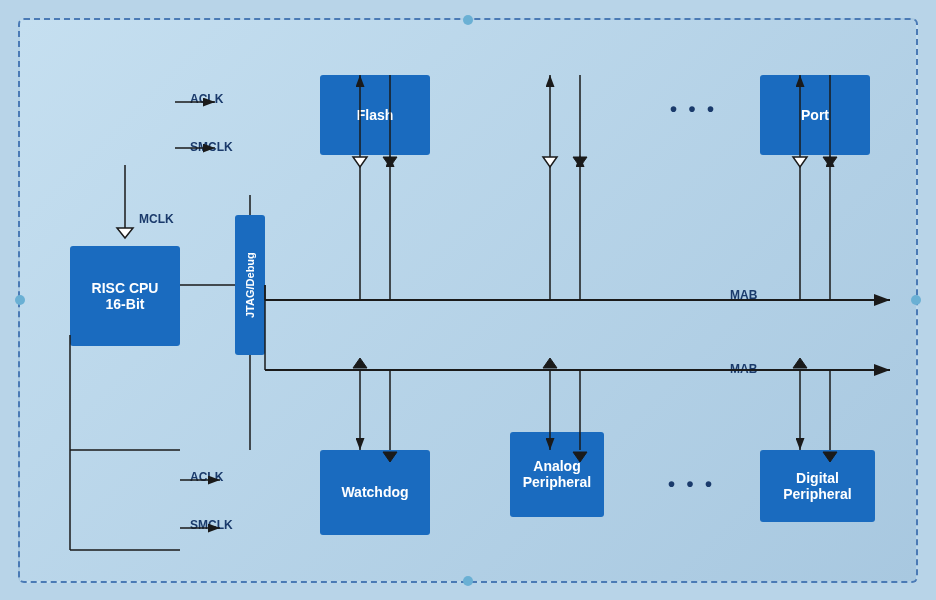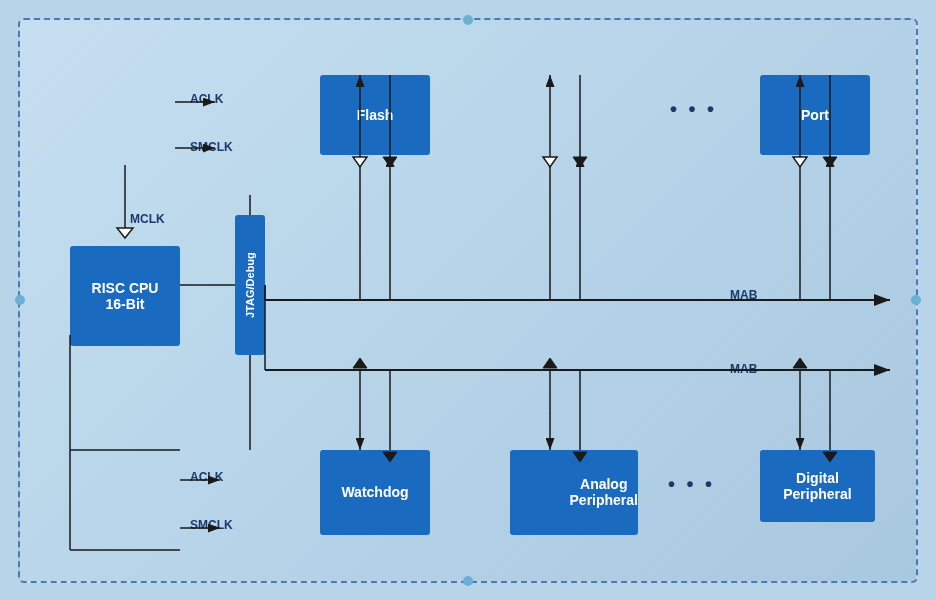--- a/index.html
+++ b/index.html
@@ -95,25 +95,24 @@
     }
     
     .watchdog {
       width: 110px;
       height: 85px;
       left: 300px;
       top: 430px;
     }
     
     .analog-peripheral {
-      width: 128px;
+      width: 94px;
       height: 85px;
       left: 490px;
-      top: 430px;
-      justify-content: flex-end;
+      top: 412px;
     }
     
     .digital-peripheral {
       width: 115px;
       height: 72px;
       left: 740px;
       top: 430px;
     }
 
     .label-text {
@@ -189,21 +188,21 @@
   <div class="dots-text" style="left: 648px; top: 453px;">
     <span>• • •</span>
   </div>
 
   <div class="label-text" style="left: 170px; top: 72px;">
     <span>ACLK</span>
   </div>
   <div class="label-text" style="left: 170px; top: 120px;">
     <span>SMCLK</span>
   </div>
-  <div class="label-text" style="left: 110px; top: 192px;">
+  <div class="label-text" style="left: 119px; top: 192px;">
     <span>MCLK</span>
   </div>
   <div class="label-text" style="left: 170px; top: 450px;">
     <span>ACLK</span>
   </div>
   <div class="label-text" style="left: 170px; top: 498px;">
     <span>SMCLK</span>
   </div>
   <div class="label-text" style="left: 710px; top: 268px;">
     <span>MAB</span>

